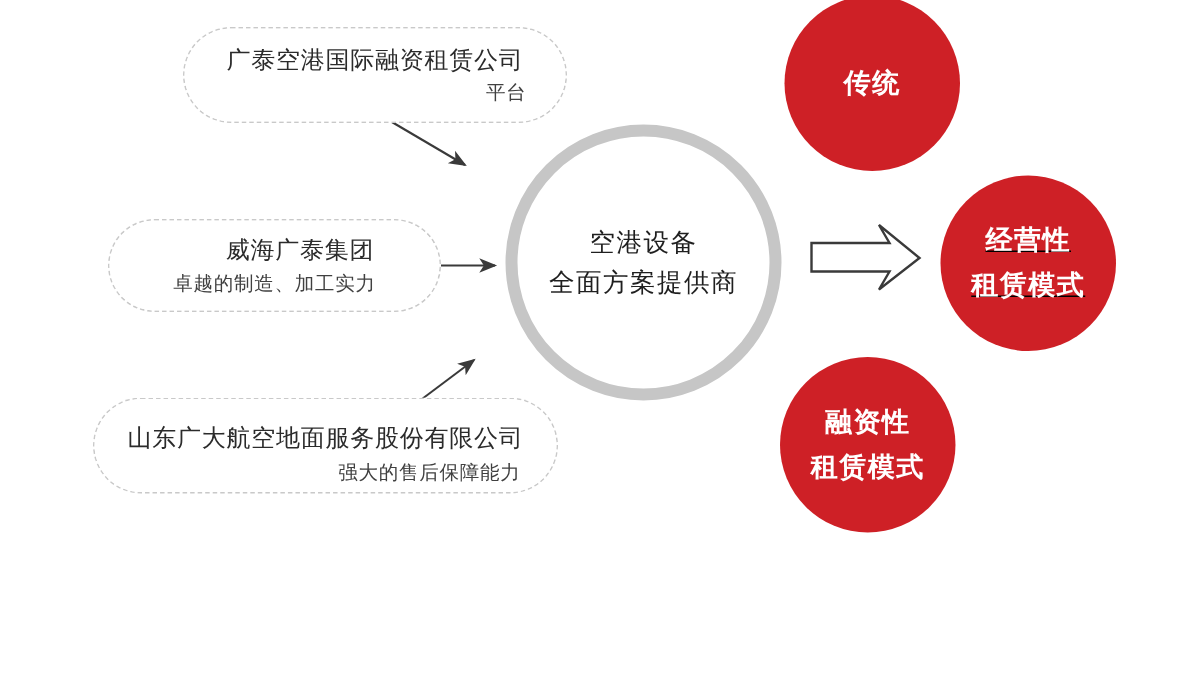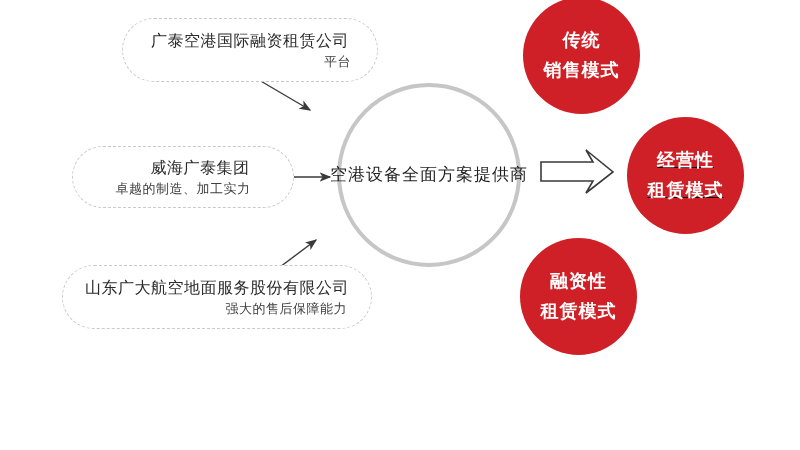--- a/index.html
+++ b/index.html
@@ -63,25 +63,25 @@
   }
   #box-service .src-title { text-align: center; }
   #box-service .src-sub   { text-align: right; padding-right: 6px; }
 
   
   #center-ring {
     position: absolute;
     left: 337px; top: 83px;
     width: 184px; height: 184px;
     box-sizing: border-box;
-    border: 4px solid #0369a1;
+    border: 8px solid #0369a1;
     border-radius: 50%;
     background: #ffffff;
     display: flex;
-    flex-direction: row;
+    flex-direction: column;
     align-items: center;
     justify-content: center;
   }
   #center-ring .ring-line {
     font-size: 17px;
     color: #1f1f1f;
     line-height: 1.6;
     white-space: nowrap;
     letter-spacing: 1px;
   }
@@ -139,33 +139,32 @@
   <div class="src-box" id="box-platform" style="border-color: rgb(201, 201, 201);">
     <div class="src-title">广泰空港国际融资租赁公司</div>
     <div class="src-sub">平台</div>
   </div>
 
   <div class="src-box" id="box-manufacture" style="border-color: rgb(201, 201, 201);">
     <div class="src-title">威海广泰集团</div>
     <div class="src-sub">卓越的制造、加工实力</div>
   </div>
 
-  <div class="src-box" id="box-service" style="border-color: rgb(201, 201, 201);">
+  <div class="src-box" id="box-service" style="border-color: rgb(201, 201, 201); justify-content: flex-end;">
     <div class="src-title">山东广大航空地面服务股份有限公司</div>
     <div class="src-sub">强大的售后保障能力</div>
   </div>
 
   <div id="center-ring" style="border-color: rgb(198, 198, 198);">
     <div class="ring-line">空港设备</div>
     <div class="ring-line">全面方案提供商</div>
   </div>
 
   <div class="red-circle" id="red-traditional" style="background: rgb(206, 32, 38);">
     <div class="red-line">传统</div>
-    <div class="red-line">销售模式</div>
   </div>
 
   <div class="red-circle" id="red-operating" style="background: rgb(206, 32, 38);">
     <div class="red-line">经营性</div>
     <div class="red-line">租赁模式</div>
   </div>
 
   <div class="red-circle" id="red-financing" style="background: rgb(206, 32, 38);">
     <div class="red-line">融资性</div>
     <div class="red-line">租赁模式</div>

